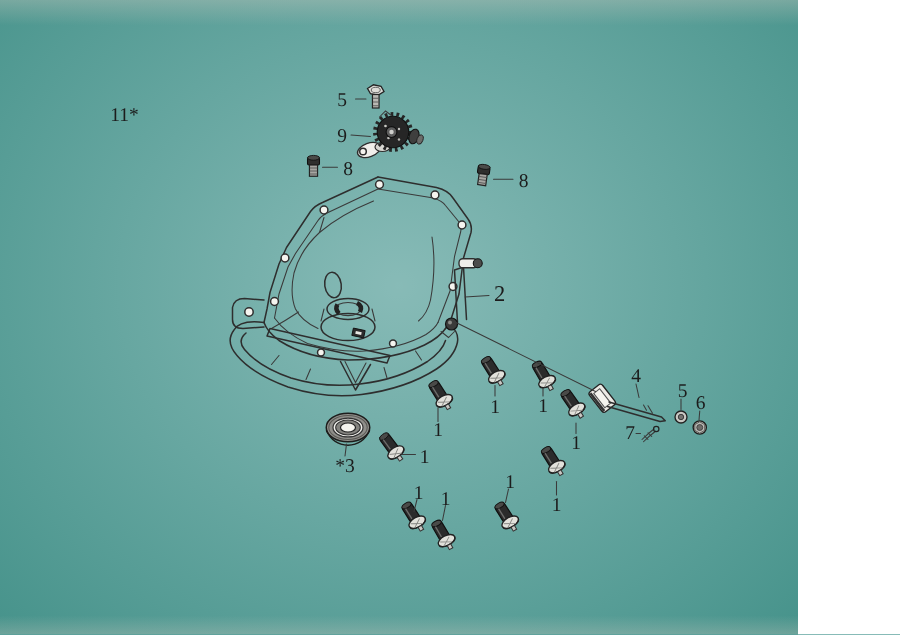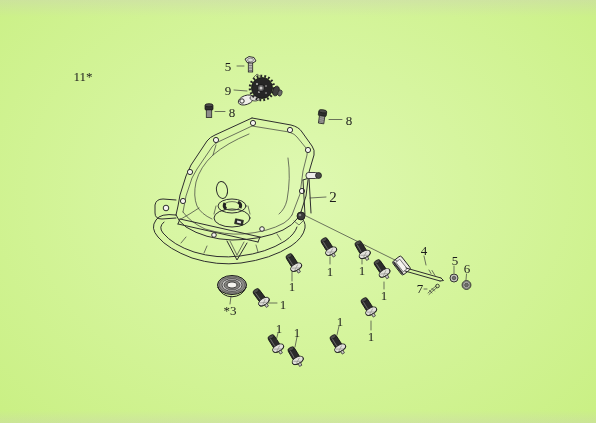--- a/index.html
+++ b/index.html
@@ -1,19 +1,19 @@
 <!DOCTYPE html>
 <html><head>
 <meta charset="utf-8">
 <style>
   html,body { margin:0; padding:0; }
   .stage {
     position:relative;
-    width:596px; height:423px;
-    background:#bef264;
+    width:532px; height:423px;
+    background:#0f766e;
     overflow:hidden;
     font-family:"Liberation Serif", serif;
   }
   .stage::before{
     content:"";
     position:absolute; inset:0;
     background:
       linear-gradient(180deg, rgba(205,202,192,.35) 0%, rgba(205,202,192,0) 4%),
       linear-gradient(0deg, rgba(205,202,192,.30) 0%, rgba(205,202,192,0) 3%),
       radial-gradient(ellipse at 50% 45%, rgba(255,255,255,.5) 0%, rgba(235,233,225,.25) 100%);

